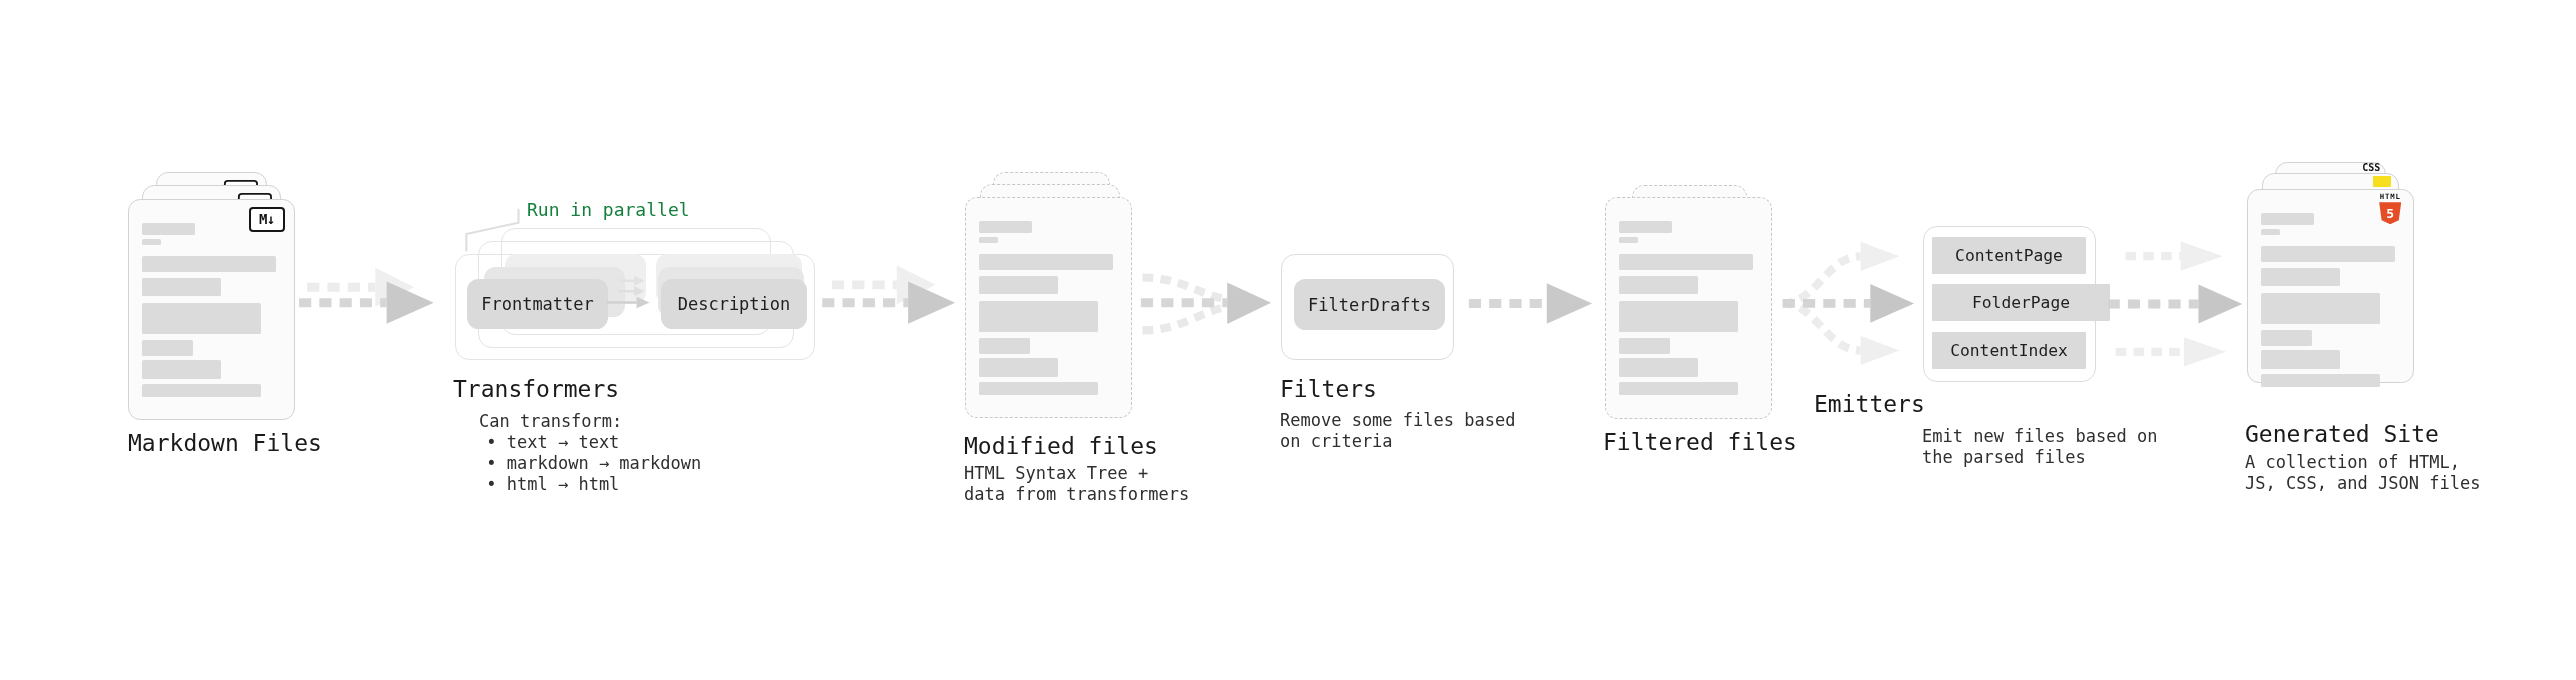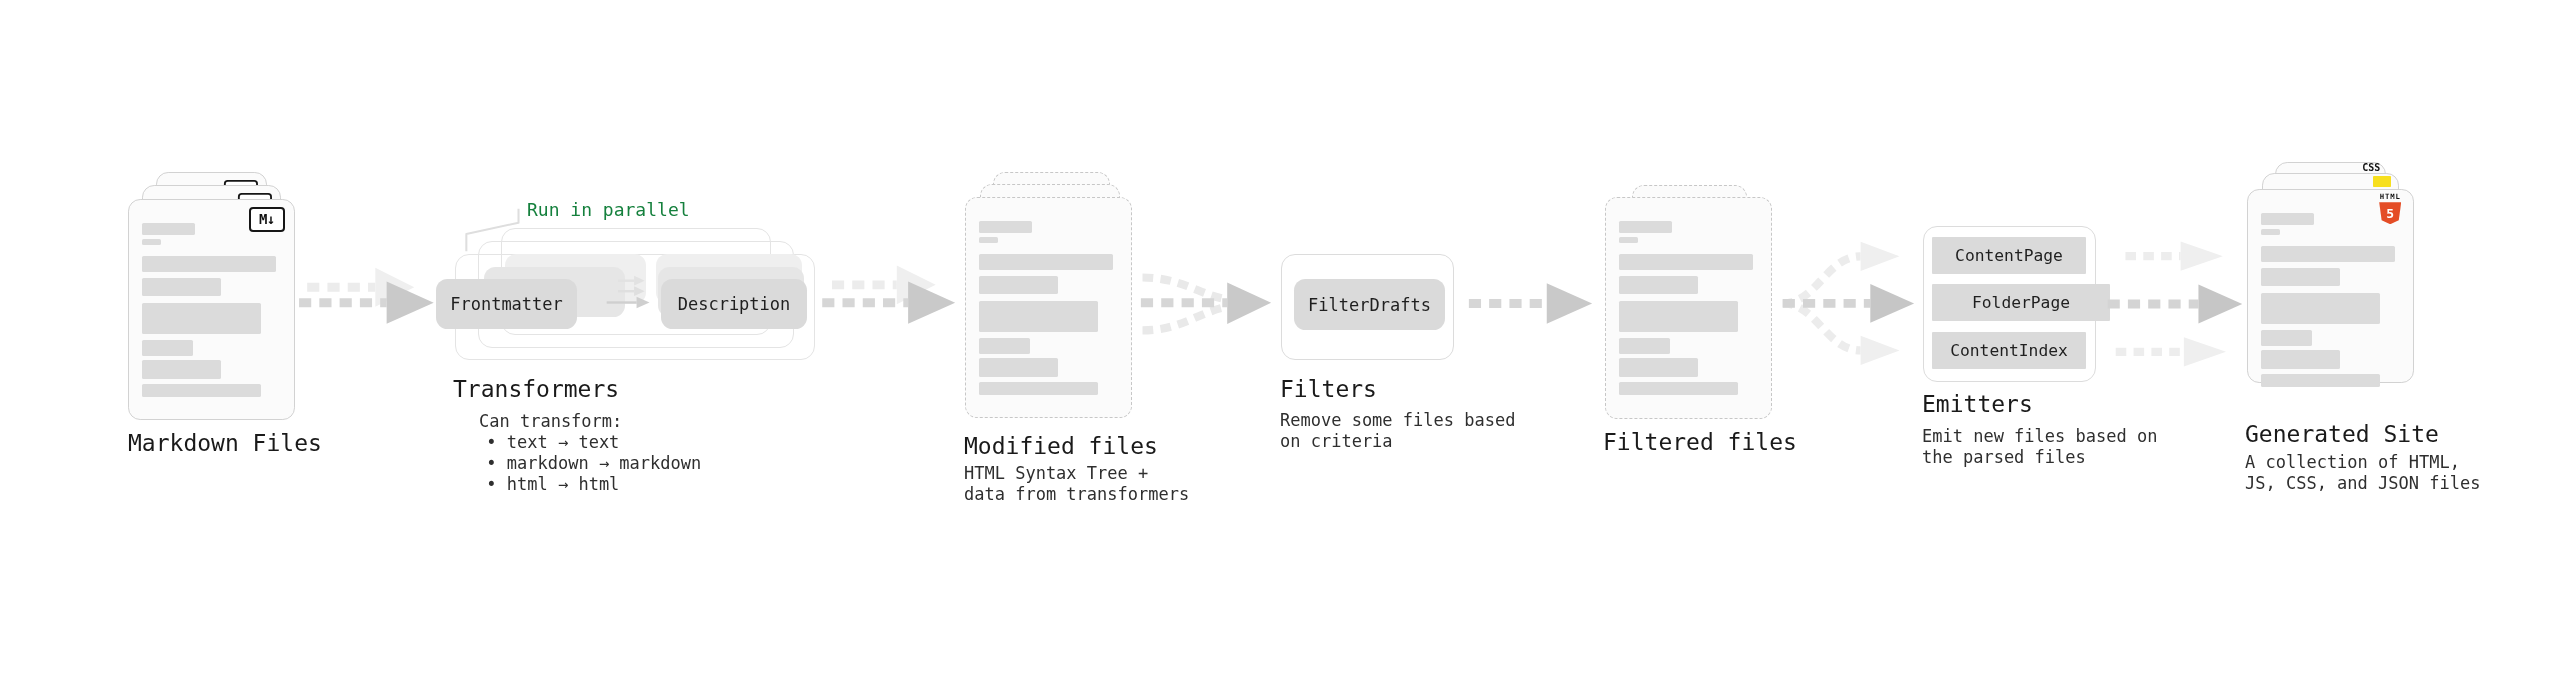--- a/index.html
+++ b/index.html
@@ -98,21 +98,21 @@
     <div class="obox" style="left:478px;top:241px;width:316px;height:107px;"></div>
     <div class="obox" style="left:455px;top:254px;width:360px;height:106px;"></div>
 
     <svg class="arrow-svg" style="left:459px;top:203px;" width="75" height="54" viewBox="0 0 92 66">
       <polyline points="73,7 73,24 9,38 9,59" stroke="#dedede" stroke-width="2.5" fill="none" stroke-linejoin="round"></polyline>
     </svg>
     <div class="annotation" style="left:527px;top:199px;">Run in parallel</div>
 
     <div class="pill ghost2" style="left:505px;top:254px;width:141px;height:50px;"></div>
     <div class="pill ghost1" style="left:484px;top:267px;width:141px;height:50px;"></div>
-    <div class="pill" style="left:436px;top:279px;width:141px;height:50px;z-index:4;">Frontmatter</div>
+    <div class="pill" style="left:467px;top:279px;width:141px;height:50px;z-index:4;">Frontmatter</div>
 
     <svg class="arrow-svg" style="left:600px;top:271px;z-index:5;" width="57" height="42" viewBox="0 0 70 52">
       <path d="M22,12 H42" stroke="#e2e2e2" stroke-width="3" fill="none"></path>
         <polygon points="42,6 42,18 55,12" fill="#e2e2e2"></polygon>
       <path d="M22,25 H42" stroke="#dfdfdf" stroke-width="3" fill="none"></path>
         <polygon points="42,19 42,31 55,25" fill="#dfdfdf"></polygon>
       <path d="M8,39 H45" stroke="#cfcfcf" stroke-width="3" fill="none"></path>
         <polygon points="45,32 45,46 61,39" fill="#cfcfcf"></polygon>
     </svg>
 
@@ -206,21 +206,21 @@
     <polygon points="104,128 104,164 152,146" fill="#efefef"></polygon>
     <path d="M8,88 H116" stroke="#d4d4d4" stroke-width="11" stroke-dasharray="15 10" fill="none"></path>
     <polygon points="116,64 116,112 170,88" fill="#c6c6c6"></polygon>
   </svg>
 
   <div>
     <div class="obox solidbg" style="left:1923px;top:226px;width:173px;height:156px;"></div>
     <div class="pill sm" style="left:1932px;top:237px;width:154px;height:37px;">ContentPage</div>
     <div class="pill sm" style="left:1932px;top:284px;width:178px;height:37px;">FolderPage</div>
     <div class="pill sm" style="left:1932px;top:332px;width:154px;height:37px;">ContentIndex</div>
-    <div class="stage-label" style="left:1922px;top:391px;text-align:center;">Emitters</div>
+    <div class="stage-label" style="left:1814px;top:391px;text-align:center;">Emitters</div>
     <div class="stage-desc" style="left:1922px;top:426px;">
       <div>Emit new files based on</div>
       <div>the parsed files</div>
     </div>
   </div>
 
   <svg class="arrow-svg" style="left:2106px;top:234px;" width="146" height="140" viewBox="0 0 180 172">
     <path d="M24,27 H92" stroke="#ededed" stroke-width="10" stroke-dasharray="13 9" fill="none"></path>
     <polygon points="92,9 92,45 144,27" fill="#efefef"></polygon>
     <path d="M2,86 H114" stroke="#d4d4d4" stroke-width="11" stroke-dasharray="15 10" fill="none"></path>

